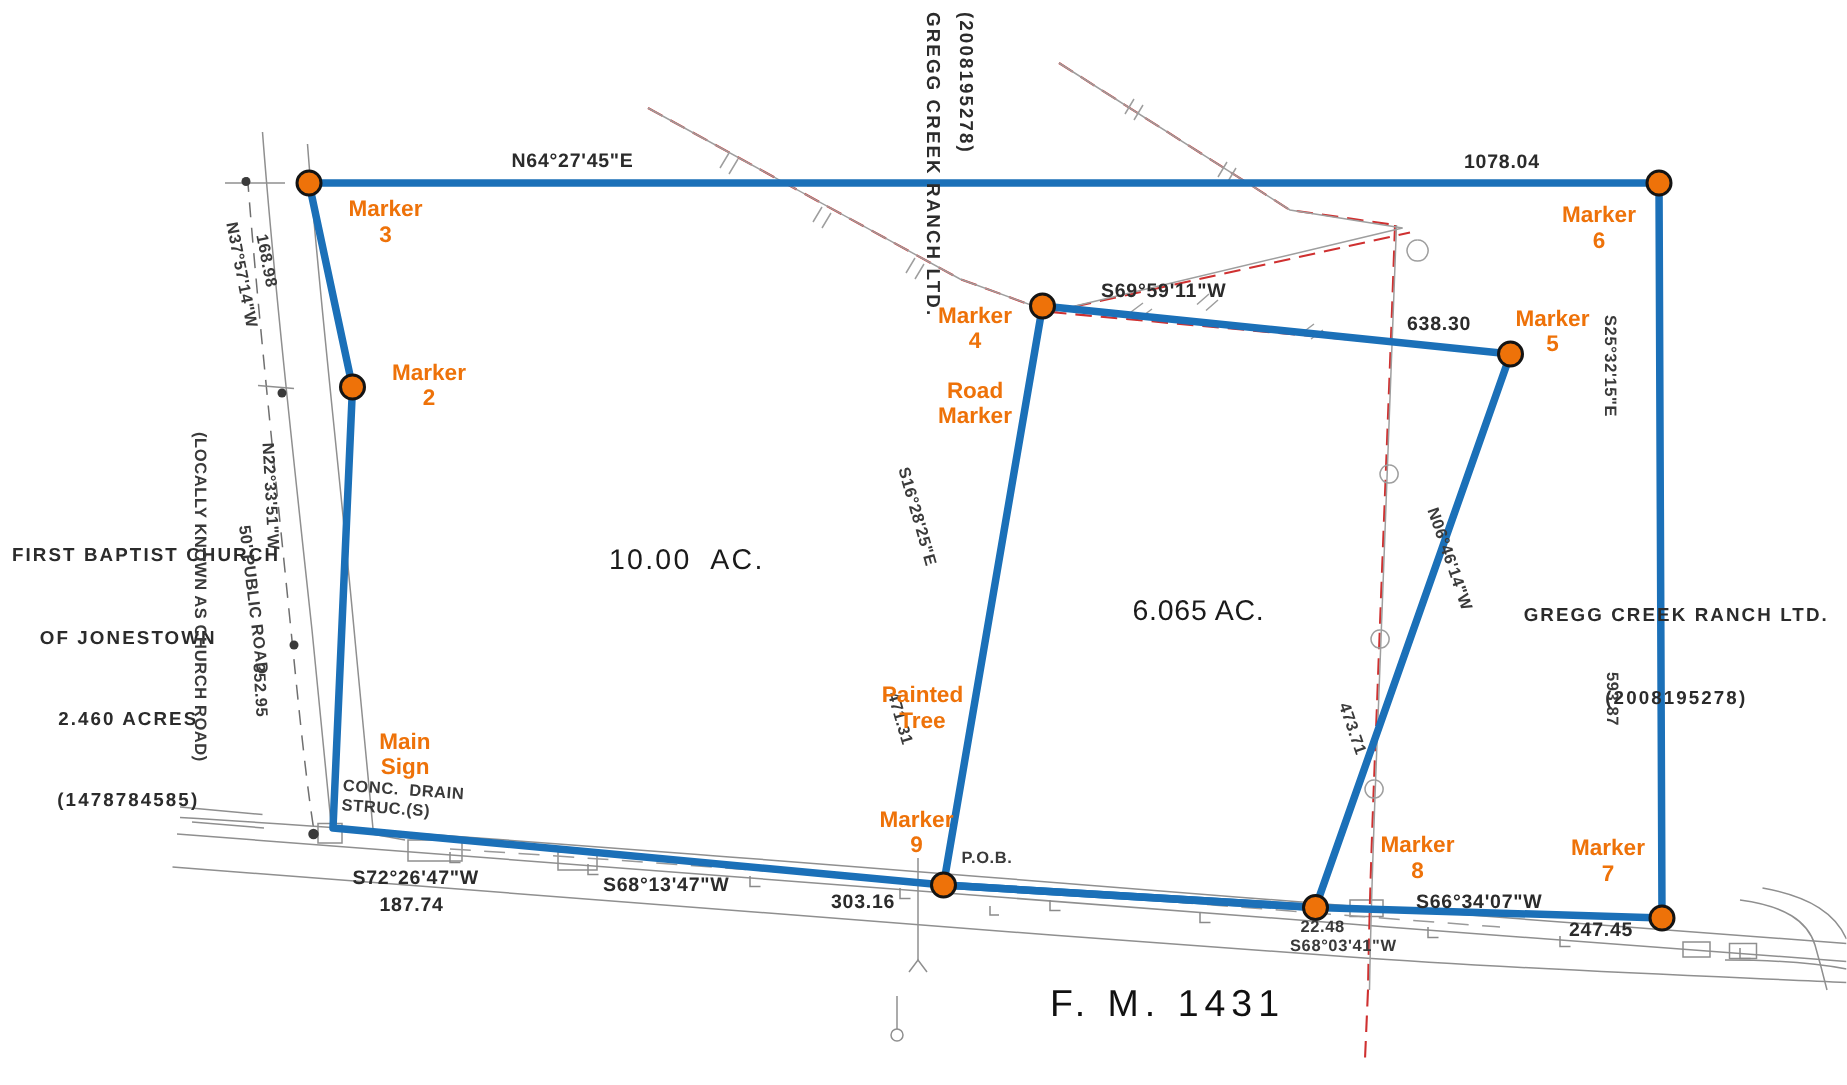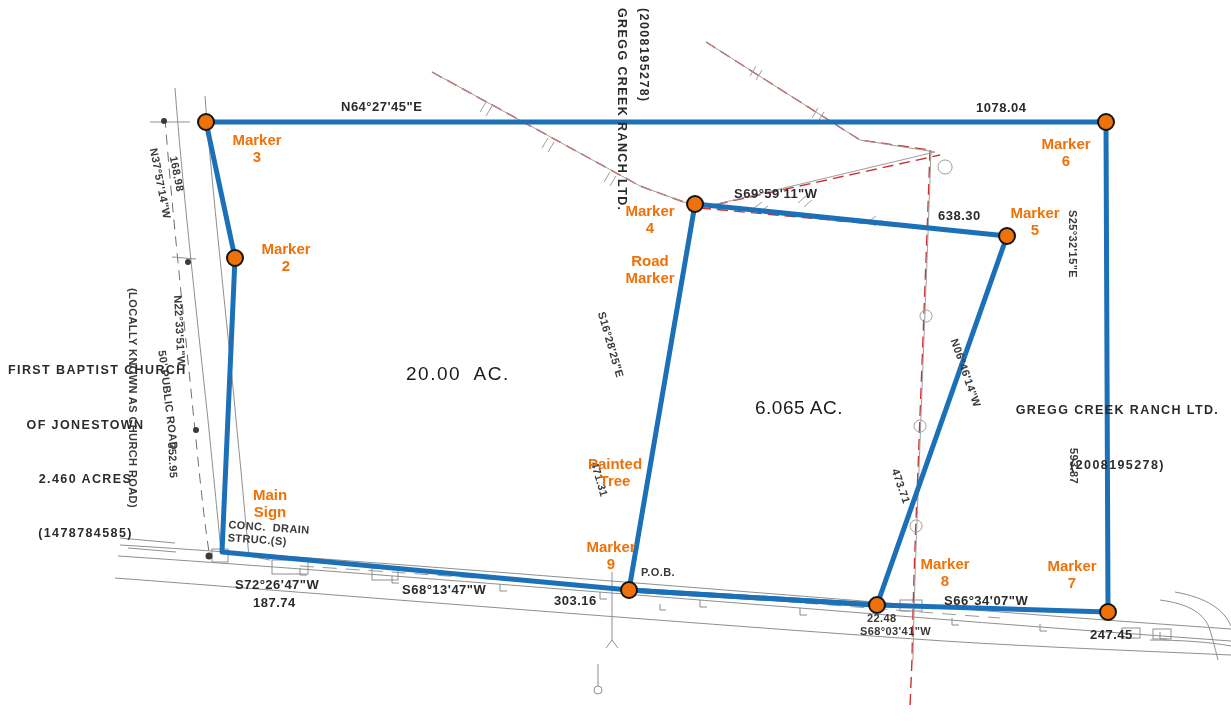--- a/index.html
+++ b/index.html
@@ -153,22 +153,23 @@
     <div>GREGG CREEK RANCH LTD.</div>
     <div>(2008195278)</div>
   </div>
 
   <div class="lbl rot" style="left:176px;top:288px;transform:rotate(90deg);">
     <div class="surv-sm" style="white-space:nowrap;">(LOCALLY KNOWN AS CHURCH ROAD)</div>
   </div>
   <div class="lbl rot" style="left:205px;top:345px;transform:rotate(83deg);">
     <div class="surv-sm" style="white-space:nowrap;">50' PUBLIC ROAD</div>
   </div>
-
-  <div class="lbl acre" style="left:406px;top:363px;">20.00  AC.</div>
+  <div class="lbl fm" style="left:700px;top:655px;">F. M. 1431</div>
+
+  <div class="lbl acre" style="left:406px;top:363px;">10.00  AC.</div>
   <div class="lbl acre2" style="left:755px;top:397px;">6.065 AC.</div>
 
   <div class="lbl surv-sm" style="left:641px;top:566px;">P.O.B.</div>
   <div class="lbl surv-sm" style="left:228px;top:521px;transform:rotate(4deg);">CONC.  DRAIN<br>STRUC.(S)</div>
 
   <div class="lbl surv" style="left:341px;top:100px;">N64°27'45"E</div>
   <div class="lbl surv" style="left:976px;top:101px;">1078.04</div>
 
   <div class="lbl rot" style="left:196px;top:140px;transform:rotate(79deg);">
     <div class="surv-sm" style="white-space:nowrap;">N37°57'14"W</div>
@@ -211,21 +212,21 @@
   <div class="lbl surv" style="left:235px;top:578px;">S72°26'47"W</div>
   <div class="lbl surv" style="left:253px;top:596px;">187.74</div>
 
   <div class="lbl surv" style="left:402px;top:583px;">S68°13'47"W</div>
   <div class="lbl surv" style="left:554px;top:594px;">303.16</div>
 
   <div class="lbl surv-sm" style="left:867px;top:612px;">22.48</div>
   <div class="lbl surv-sm" style="left:860px;top:625px;">S68°03'41"W</div>
 
   <div class="lbl surv" style="left:944px;top:594px;">S66°34'07"W</div>
-  <div class="lbl surv" style="left:1046px;top:628px;margin-left:44px;">247.45</div>
+  <div class="lbl surv" style="left:1046px;top:613px;">247.45</div>
 
   <div class="lbl marker-lbl" style="left:214px;top:131px;width:86px;">Marker<br>3</div>
 
   <div class="lbl marker-lbl" style="left:243px;top:240px;width:86px;">Marker<br>2</div>
 
   <div class="lbl marker-lbl" style="left:608px;top:202px;width:84px;">Marker<br>4</div>
   <div class="lbl marker-lbl" style="left:608px;top:252px;width:84px;">Road<br>Marker</div>
 
   <div class="lbl marker-lbl" style="left:993px;top:204px;width:84px;">Marker<br>5</div>
 

